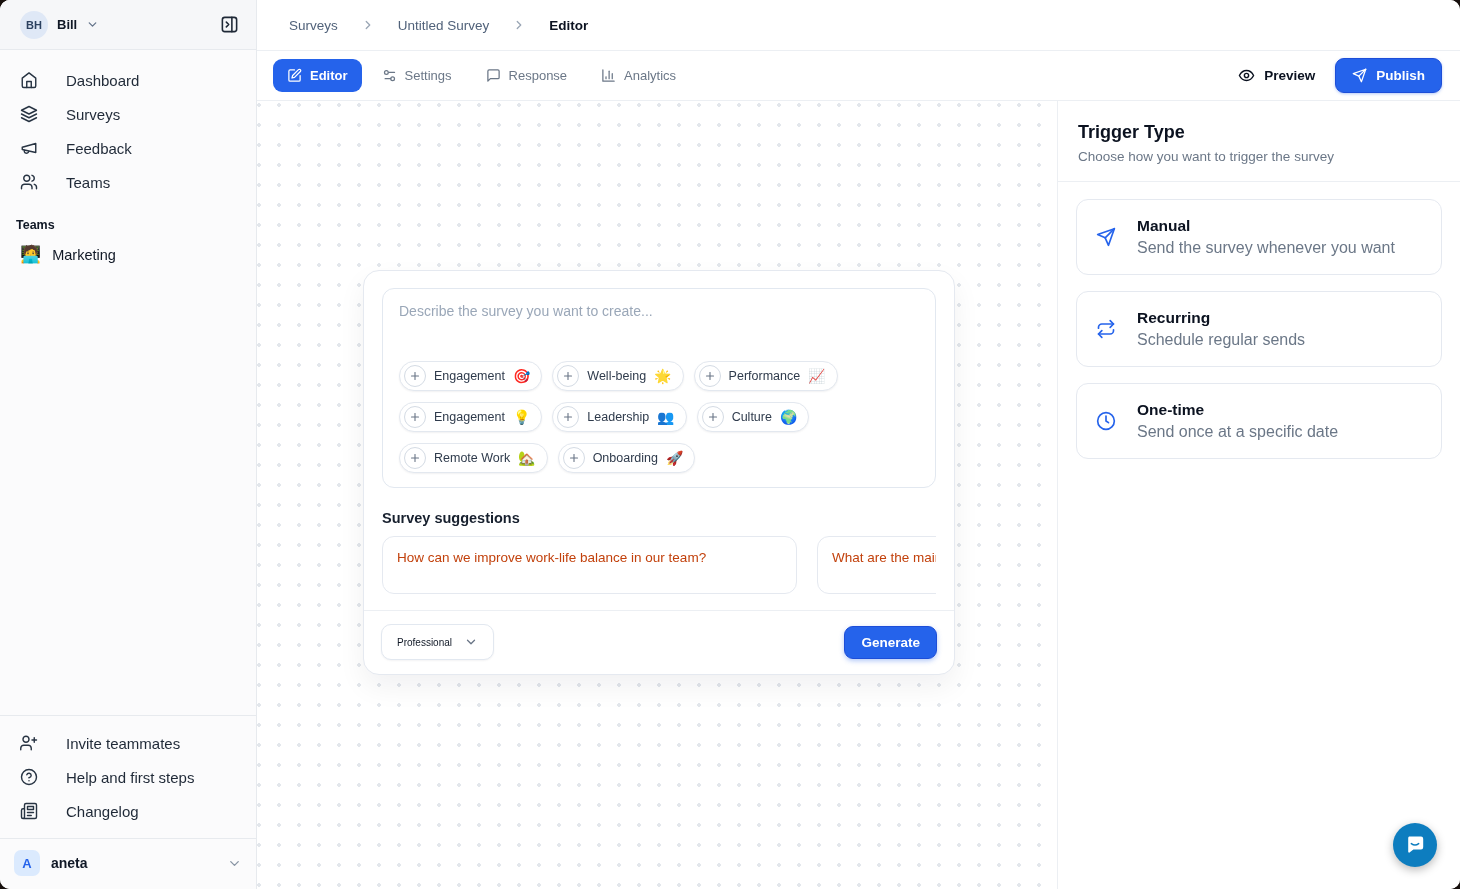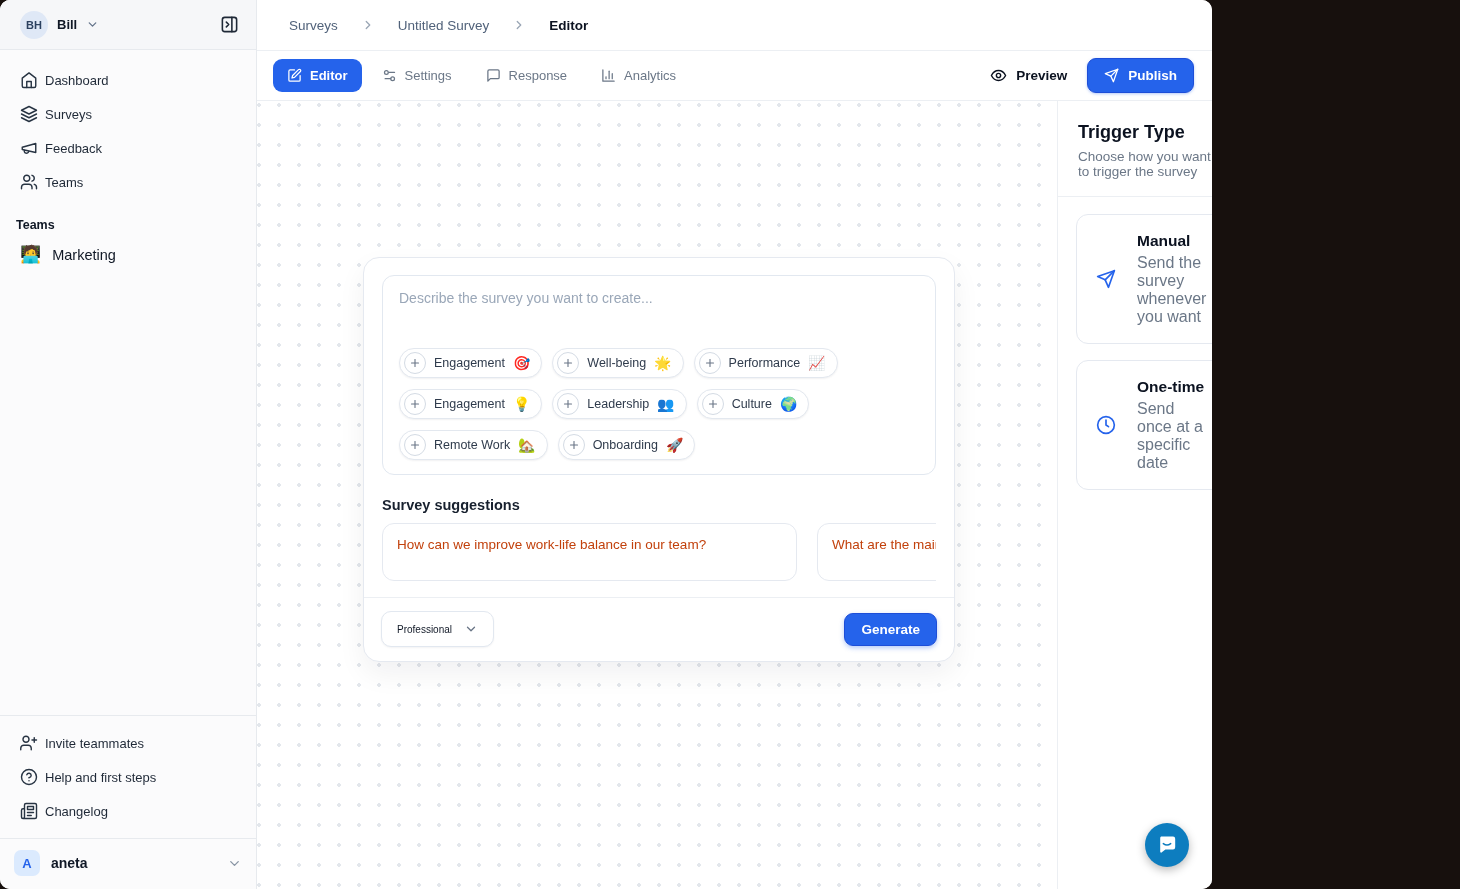--- a/index.html
+++ b/index.html
@@ -4,21 +4,21 @@
 <style>
   * { margin:0; padding:0; box-sizing:border-box; }
   html,body { width:1460px; height:889px; }
   body {
     background:#17100d;
     font-family:"Liberation Sans","DejaVu Sans",sans-serif;
     color:#0f172a;
     overflow:hidden;
   }
   .app {
-    width:1212px; height:889px;
+    width:1460px; height:889px;
     background:#fff;
     border-radius:10px;
     overflow:hidden;
     display:flex;
     position:relative;
   }
 
   
   .sidebar {
     width:257px; flex:0 0 257px;
@@ -42,23 +42,23 @@
   }
   .ws-name { font-size:13px; font-weight:700; color:#101826; cursor:pointer; }
   .sb-header .chev { color:#64748b; display:flex; cursor:pointer; }
   .collapse-btn {
     margin-left:auto; width:26px; height:26px;
     display:flex; align-items:center; justify-content:center;
     color:#1f2937; border-radius:6px; cursor:pointer; background:transparent; border:none;
   }
   .sb-nav { padding:13px 8px 0; }
   .sb-item {
-    display:flex; align-items:center; gap:7px;
+    display:flex; align-items:center; gap:28px;
     padding:8px 12px; border-radius:8px;
-    font-size:13px; color:#1f2937; font-weight:500;
+    font-size:15px; color:#1f2937; font-weight:500;
     cursor:pointer;
   }
   .sb-item .ic { display:flex; color:#283443; }
   .sb-section-label { padding:19px 16px 7px; font-size:12.5px; font-weight:700; color:#101826; }
   .sb-team {
     display:flex; align-items:center; gap:11px;
     padding:7px 12px 7px 20px;
     font-size:14.5px; font-weight:500; color:#101826; cursor:pointer;
   }
   .sb-team .emoji { font-size:17px; line-height:1; }
@@ -123,21 +123,21 @@
   .canvas {
     width:800px; flex:0 0 800px; position:relative;
     background-color:#fff;
     background-image:radial-gradient(#e3e7ec 1.6px, transparent 1.6px);
     background-size:20px 20px;
     background-position:12px 14px;
   }
 
   
   .card {
-    position:absolute; left:106px; top:156px; width:592px;
+    position:absolute; left:106px; top:169px; width:592px;
     background:#fff;
     border:1px solid #e5e9f0; border-radius:16px;
     box-shadow:0 12px 28px rgba(15,23,42,.06);
   }
   .card-top { padding:17px 18px 16px; }
   .prompt-box {
     height:200px;
     border:1px solid #e2e8f0; border-radius:12px;
     padding:14px 16px 14px;
     display:flex; flex-direction:column; background:#fff;
@@ -550,20 +550,34 @@
                 </svg>
             </span>
             <div>
               <div class="tp-card-title">Manual</div>
               <div class="tp-card-desc">Send the survey whenever you want</div>
             </div>
           </div>
           <div class="tp-card">
             <span class="tp-icon">
               <svg width="20" height="20" viewBox="0 0 24 24" fill="none" stroke="currentColor" stroke-width="2" stroke-linecap="round" stroke-linejoin="round">
+                  <path d="m17 2 4 4-4 4"></path>
+                  <path d="M3 11v-1a4 4 0 0 1 4-4h14"></path>
+                  <path d="m7 22-4-4 4-4"></path>
+                  <path d="M21 13v1a4 4 0 0 1-4 4H3"></path>
+                </svg>
+            </span>
+            <div>
+              <div class="tp-card-title">Recurring</div>
+              <div class="tp-card-desc">Schedule regular sends</div>
+            </div>
+          </div>
+          <div class="tp-card">
+            <span class="tp-icon">
+              <svg width="20" height="20" viewBox="0 0 24 24" fill="none" stroke="currentColor" stroke-width="2" stroke-linecap="round" stroke-linejoin="round">
                   <circle cx="12" cy="12" r="10"></circle>
                   <path d="M12 6v6l3 2"></path>
                 </svg>
             </span>
             <div>
               <div class="tp-card-title">One-time</div>
               <div class="tp-card-desc">Send once at a specific date</div>
             </div>
           </div>
         </div>

